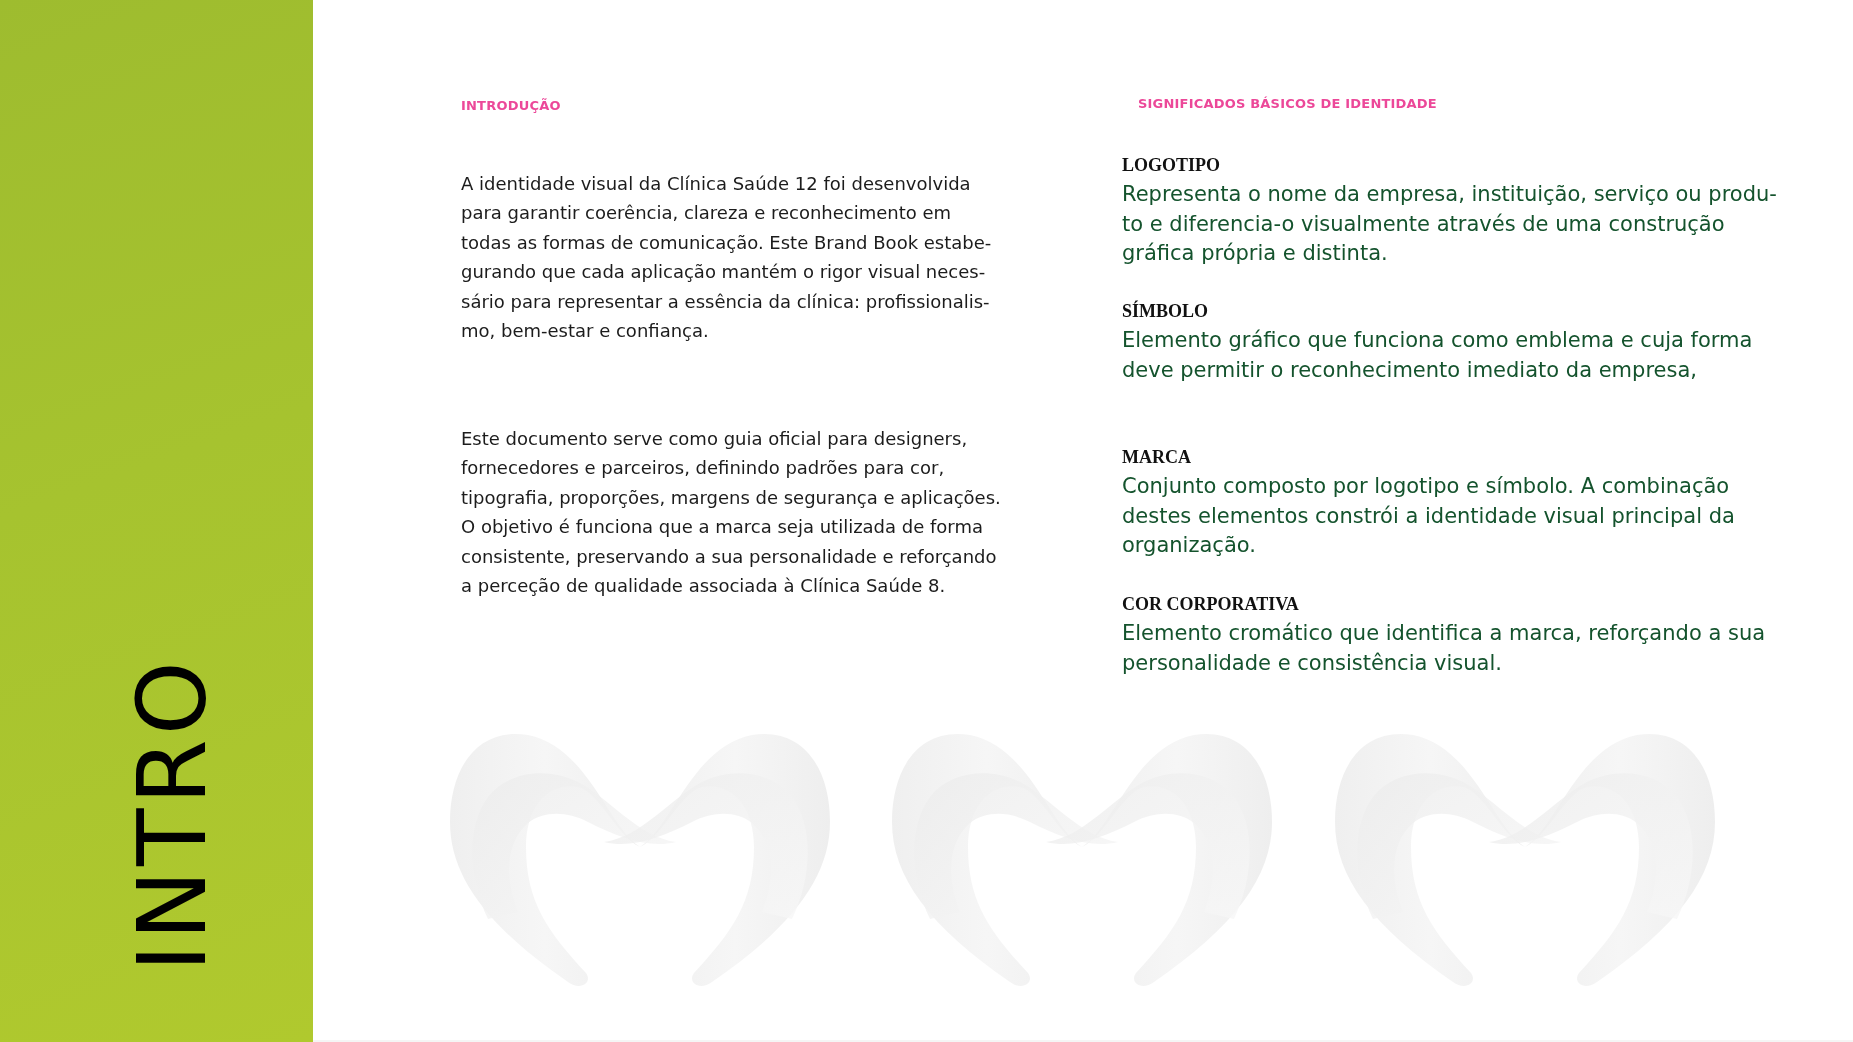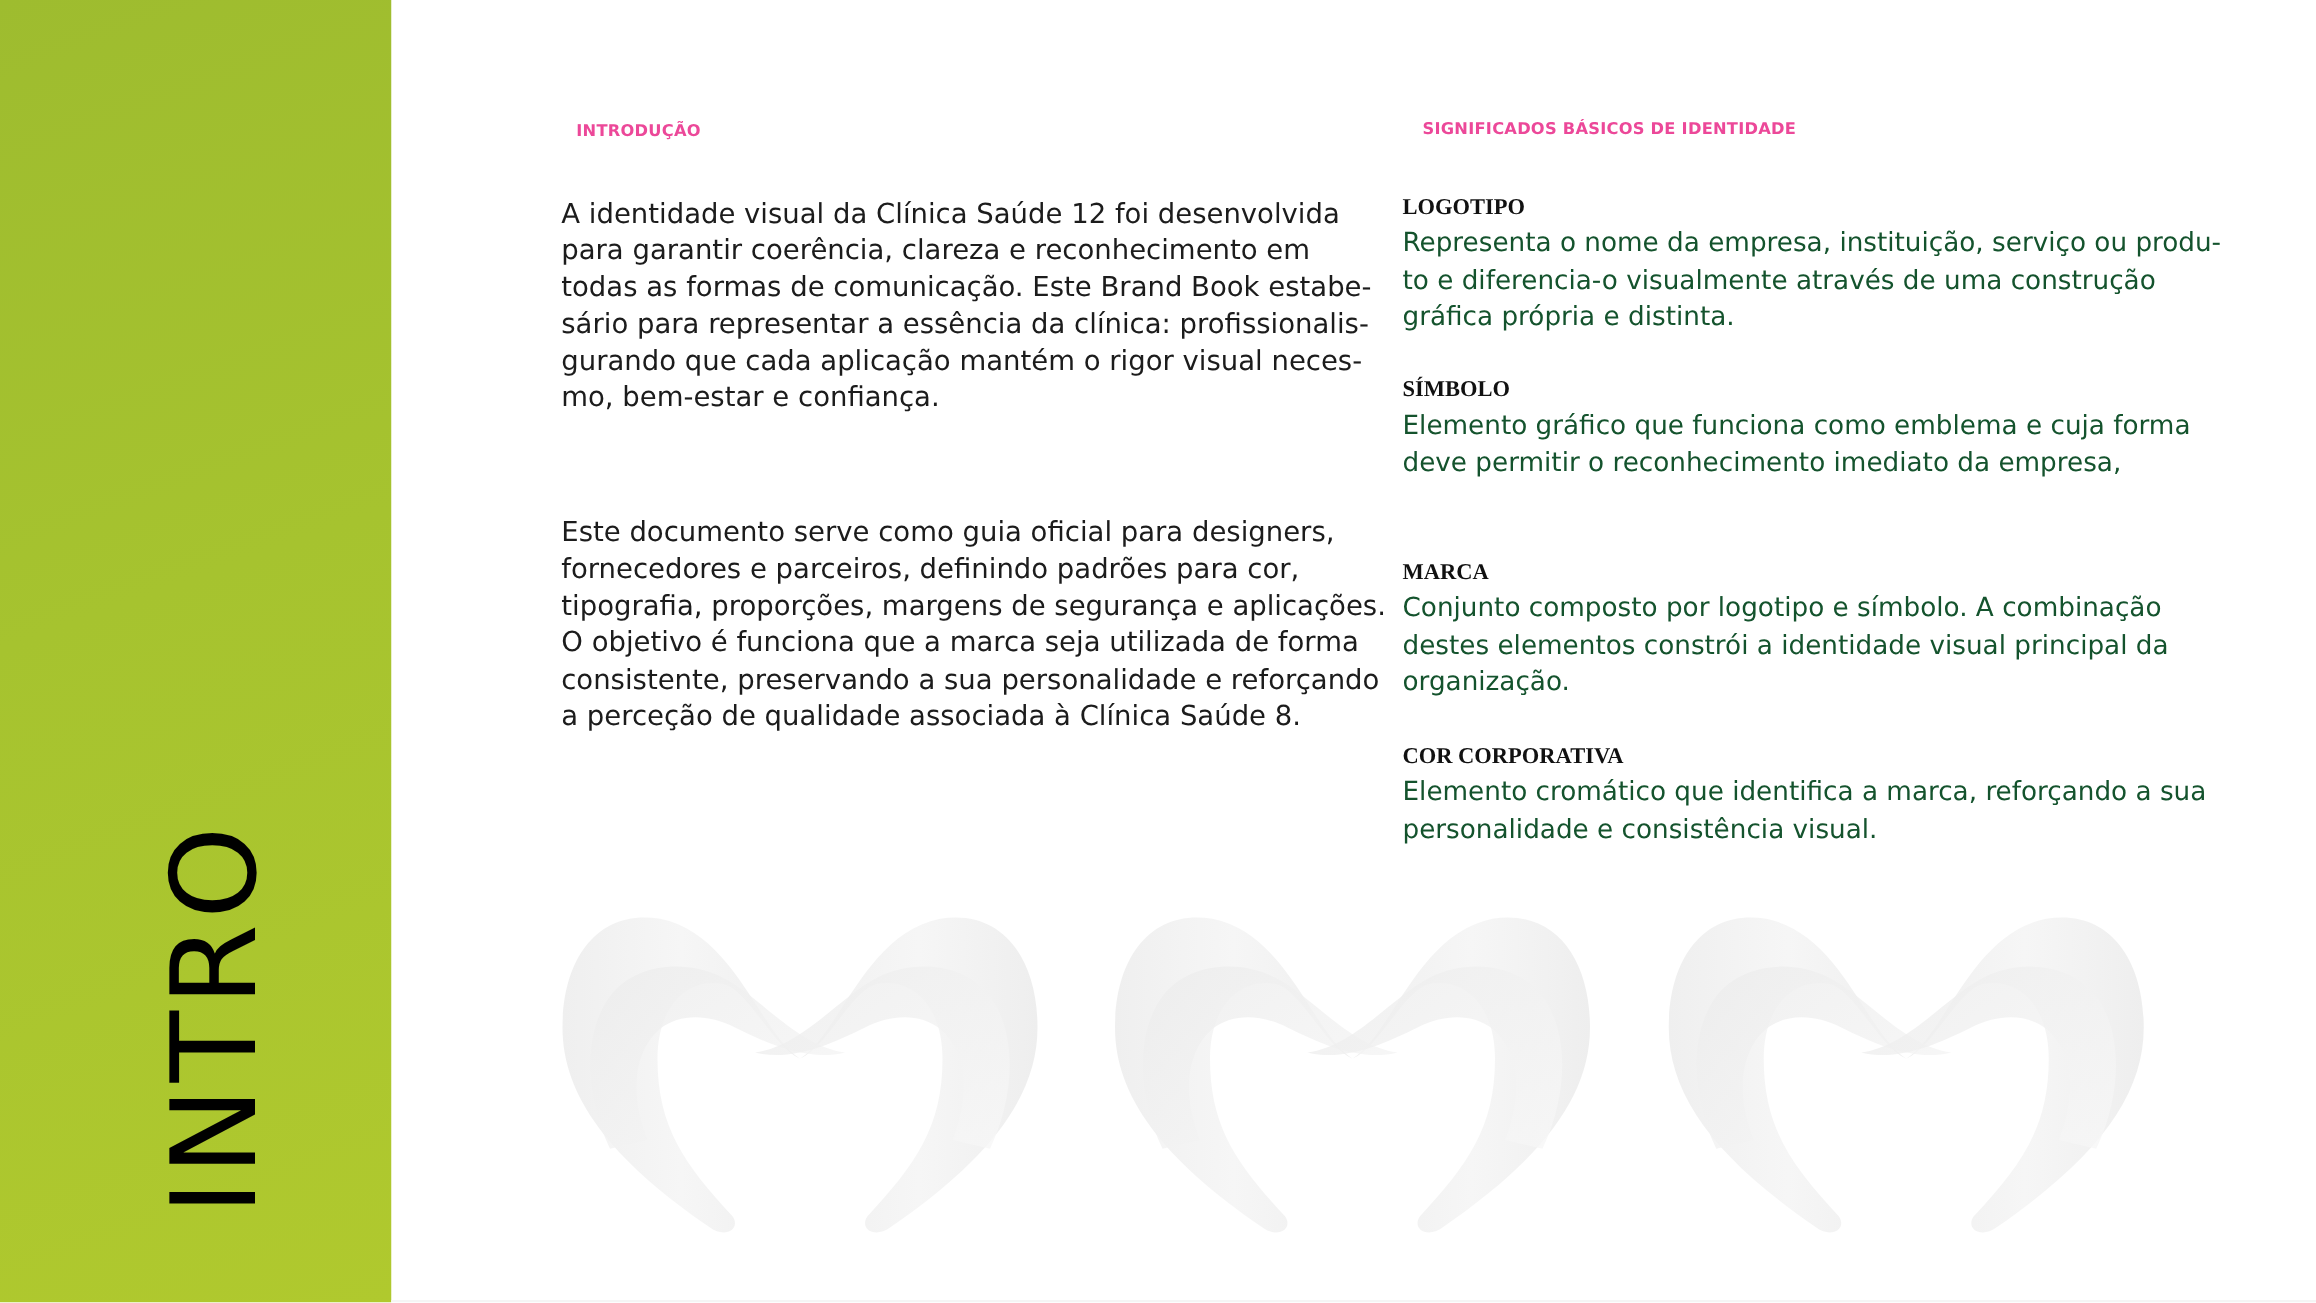--- a/index.html
+++ b/index.html
@@ -31,23 +31,23 @@
   .heading {
     position: absolute; left: 16px;
     font-family: "DejaVu Sans", sans-serif;
     font-weight: 700; font-size: 13px; letter-spacing: 0.2px;
     color: #ec4899;
     white-space: nowrap;
   }
   .para {
     position: absolute; left: 0;
     font-family: "DejaVu Sans", sans-serif;
-    font-size: 22px; line-height: 29.4px;
+    font-size: 18px; line-height: 29.4px;
     color: #1c1c1c;
-    margin: 4px;
+    margin: 16px;
   }
   .para .ln { display: block; white-space: nowrap; }
   .def-title {
     display: block;
     font-family: Liberation Serif, serif;
     font-weight: 700; font-size: 18px; line-height: 29.4px;
     color: #111; white-space: nowrap;
   }
   .def-block { position: absolute; left: 0; }
   .def-body .ln {
@@ -103,22 +103,22 @@
     </g>
   </defs>
 </svg>
 
 <div class="col col-left">
   <div class="heading" style="top:98px">INTRODUÇÃO</div>
   <p class="para" style="top:153px">
     <span class="ln">A identidade visual da Clínica Saúde 12 foi desenvolvida</span>
     <span class="ln">para garantir coerência, clareza e reconhecimento em</span>
     <span class="ln">todas as formas de comunicação. Este Brand Book estabe-</span>
+    <span class="ln">gurando que cada aplicação mantém o rigor visual neces-</span>
     <span class="ln">sário para representar a essência da clínica: profissionalis-</span>
-    <span class="ln">gurando que cada aplicação mantém o rigor visual neces-</span>
     <span class="ln">mo, bem-estar e confiança.</span>
   </p>
   <p class="para" style="top:408px">
     <span class="ln">Este documento serve como guia oficial para designers,</span>
     <span class="ln">fornecedores e parceiros, definindo padrões para cor,</span>
     <span class="ln">tipografia, proporções, margens de segurança e aplicações.</span>
     <span class="ln">O objetivo é funciona que a marca seja utilizada de forma</span>
     <span class="ln">consistente, preservando a sua personalidade e reforçando</span>
     <span class="ln">a perceção de qualidade associada à Clínica Saúde 8.</span>
   </p>

